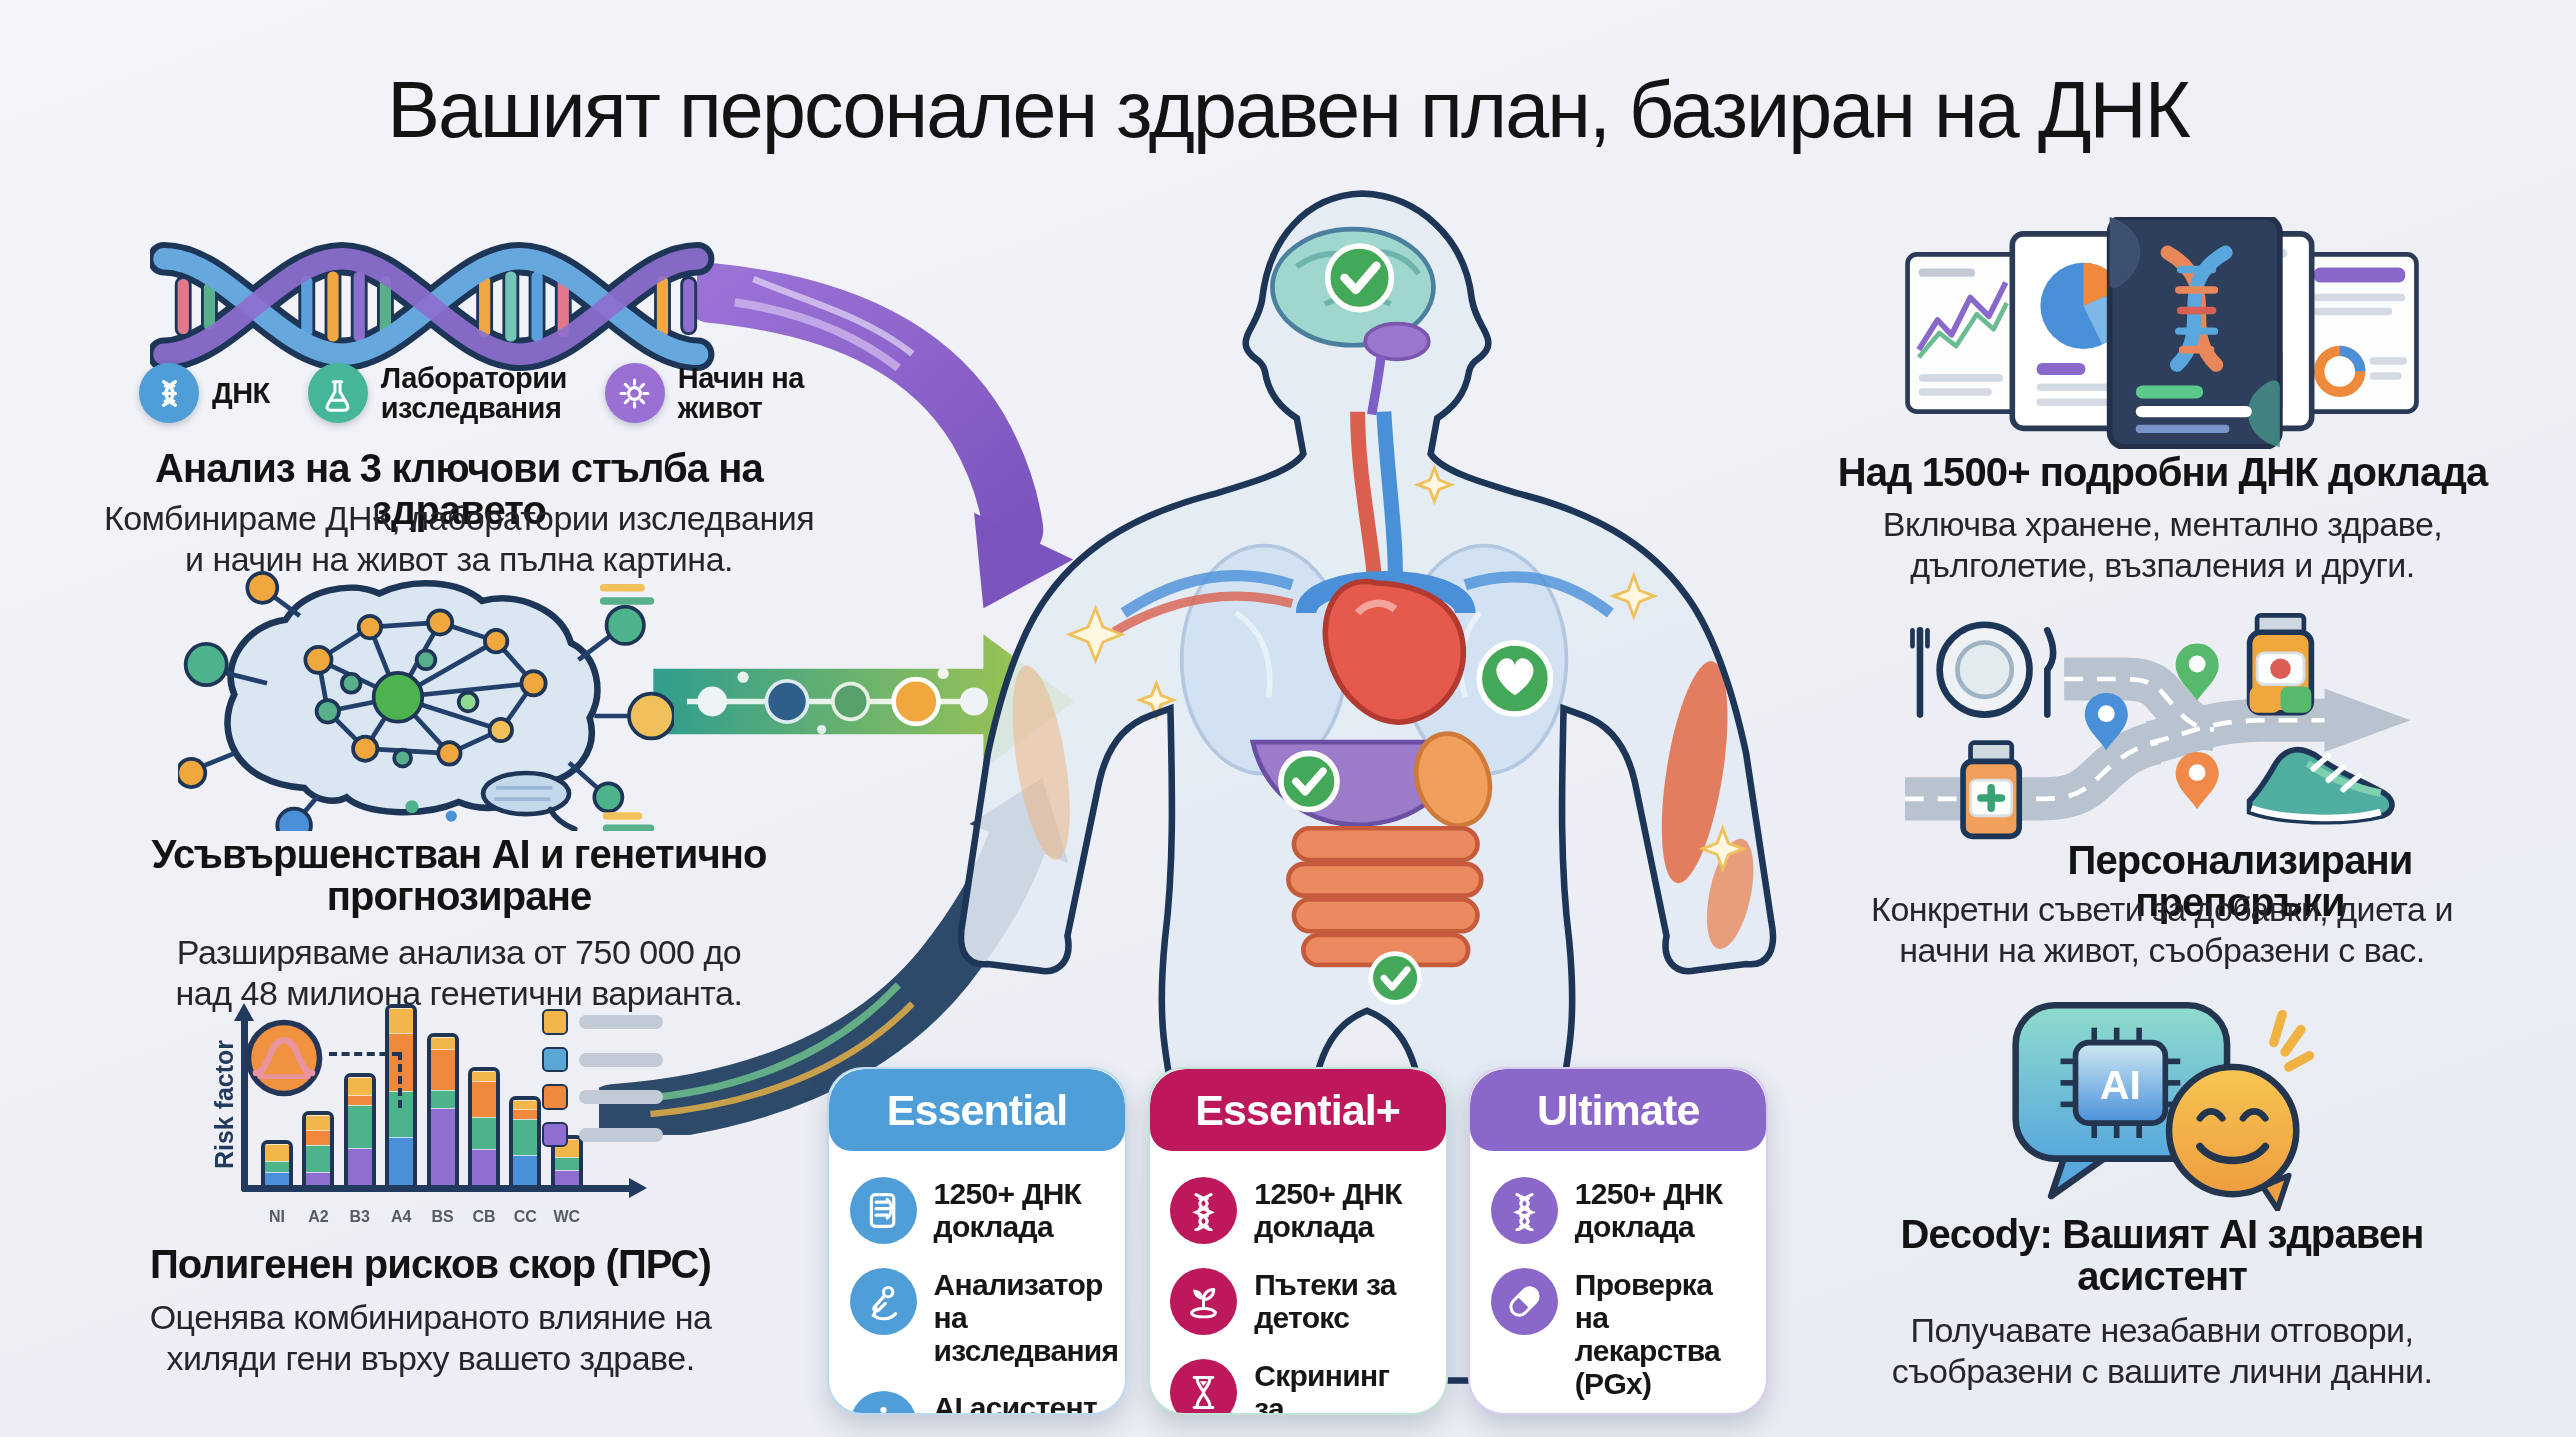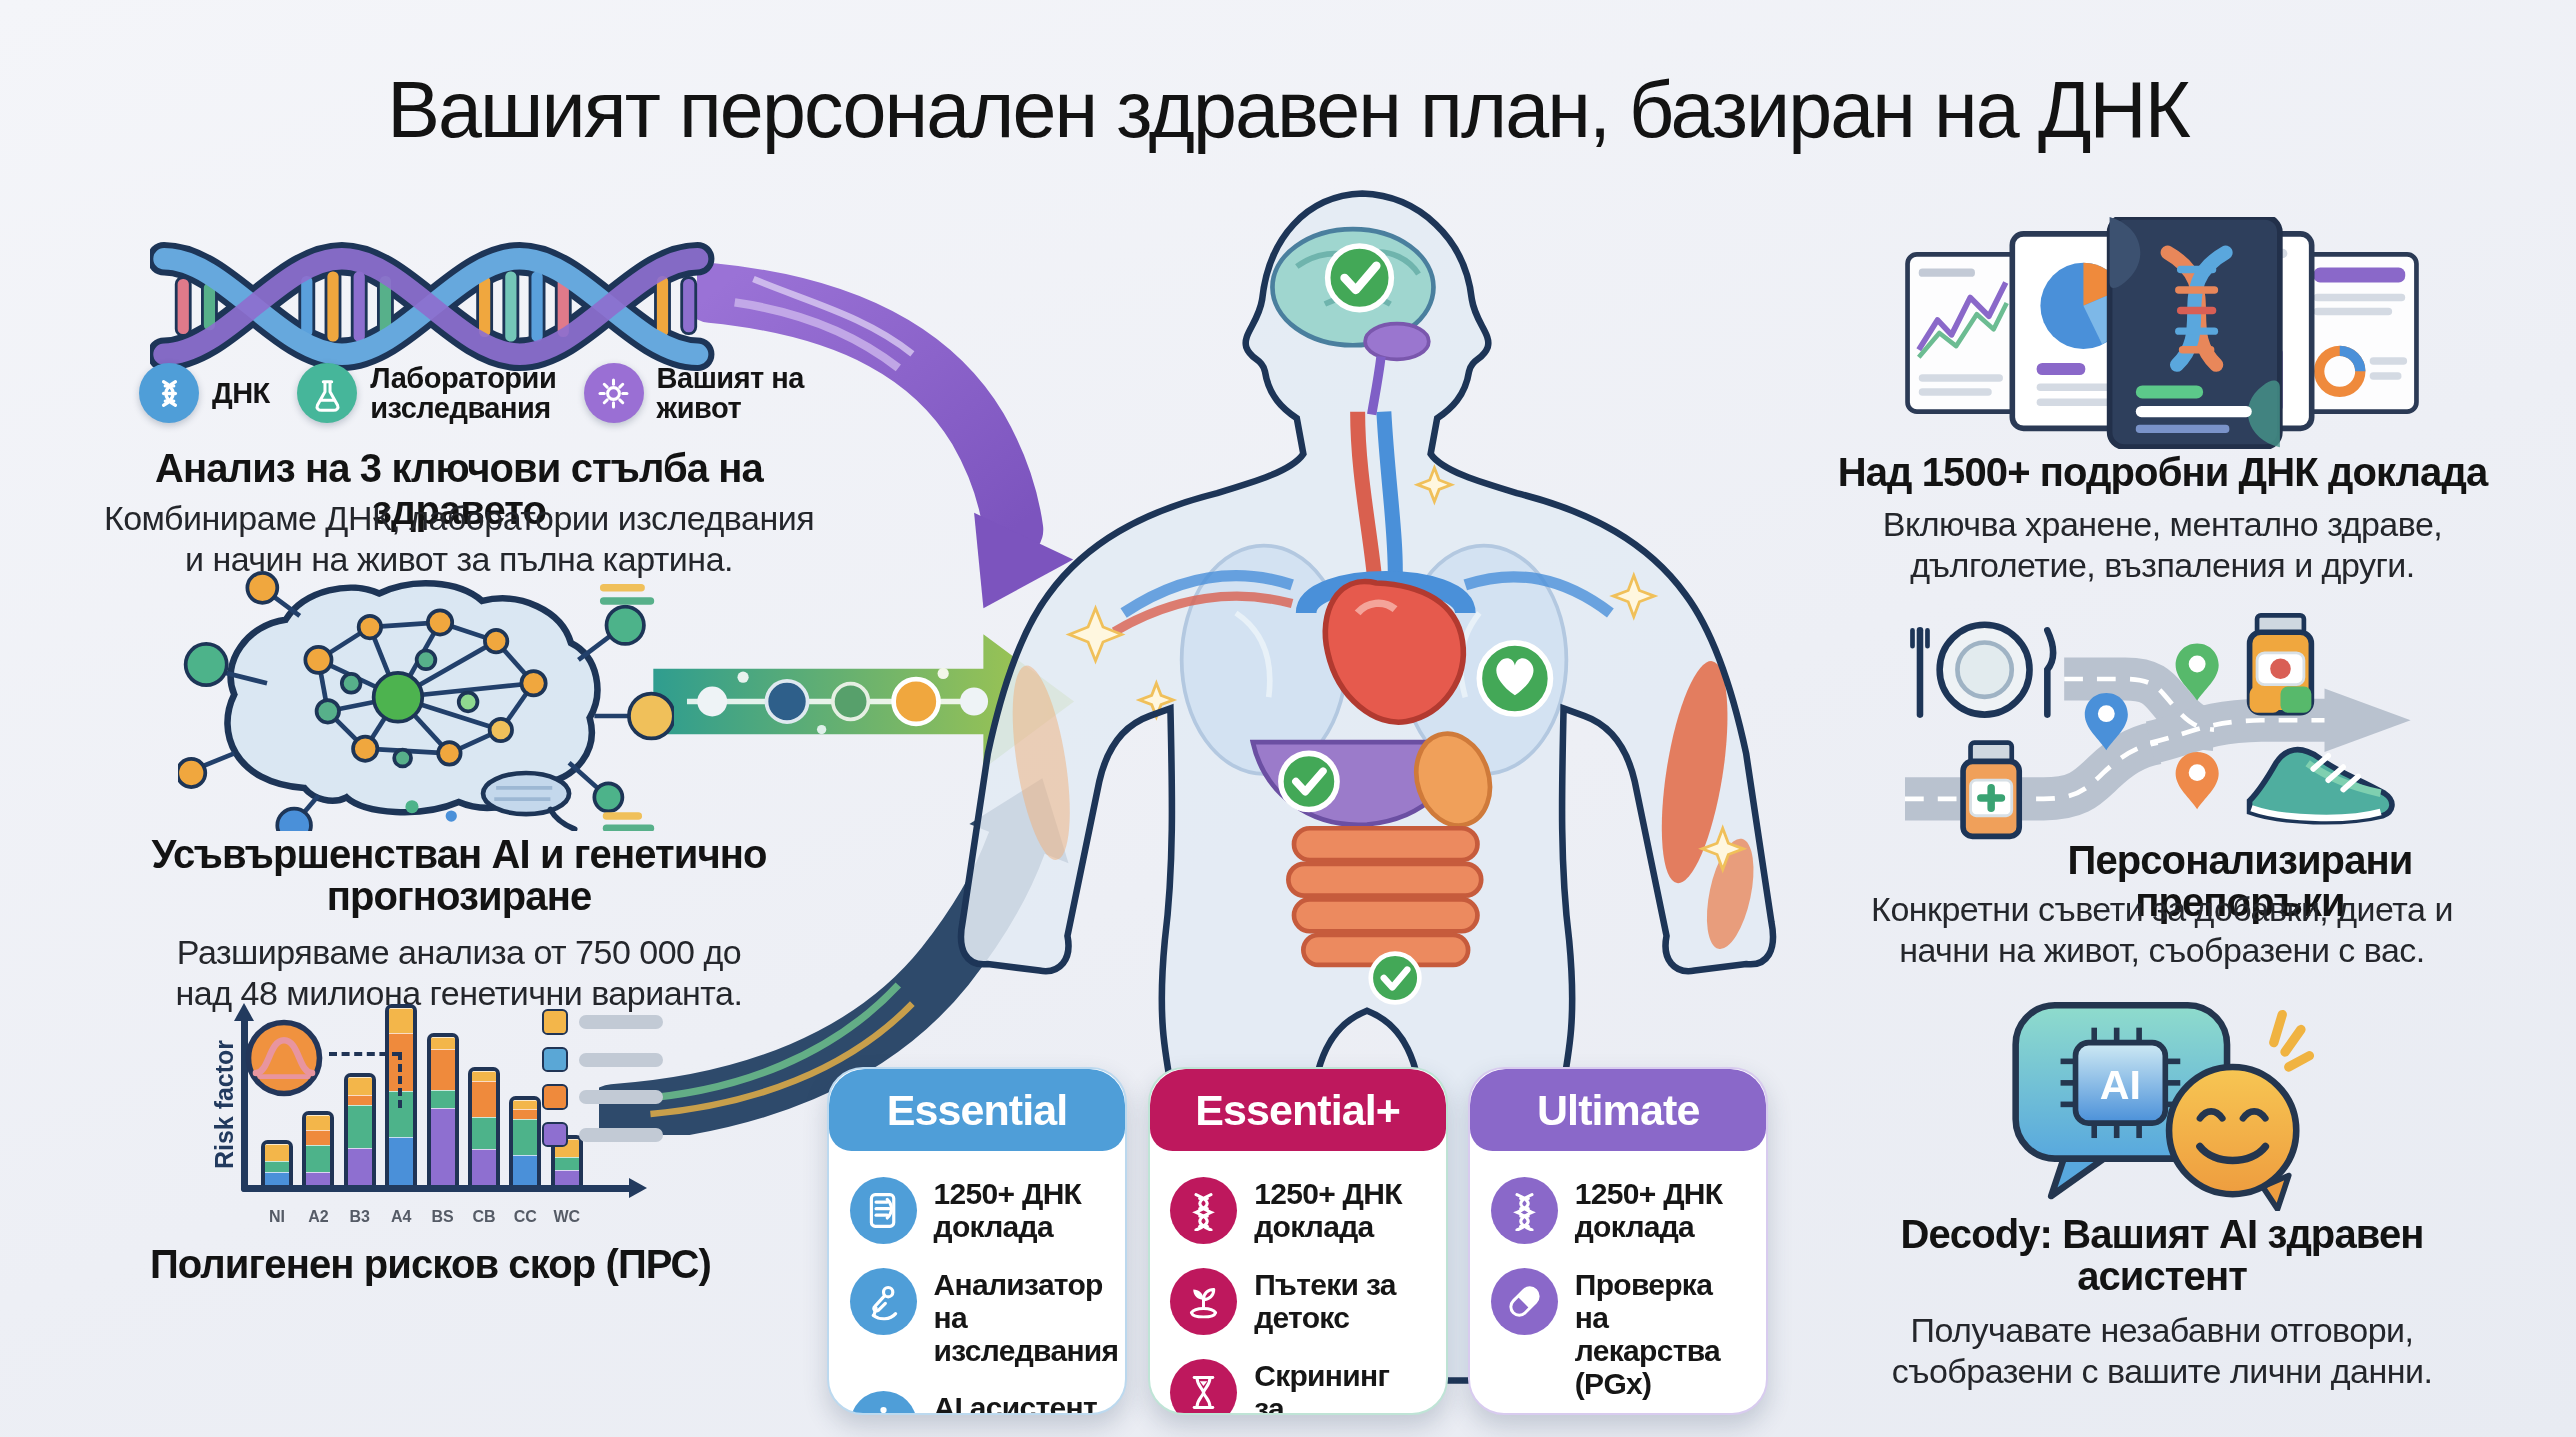--- a/index.html
+++ b/index.html
@@ -213,21 +213,21 @@
           <line x1="22" y1="6" x2="22" y2="11"></line>
             <line x1="22" y1="33" x2="22" y2="38"></line>
           <line x1="6" y1="22" x2="11" y2="22"></line>
             <line x1="33" y1="22" x2="38" y2="22"></line>
           <line x1="11" y1="11" x2="14.5" y2="14.5"></line>
             <line x1="29.5" y1="29.5" x2="33" y2="33"></line>
           <line x1="11" y1="33" x2="14.5" y2="29.5"></line>
             <line x1="29.5" y1="14.5" x2="33" y2="11"></line>
         </svg>
       </div>
-      <div class="pillar-label">Вашият на
+      <div class="pillar-label">Начин на
 живот</div>
     </div>
   </div>
 
   <div class="h h42" style="left:66px;top:447px;width:786px;">Анализ на 3 ключови стълба на здравето</div>
   <div class="p p36" style="left:75px;top:498px;width:768px;">Комбинираме ДНК, лаборатории изследвания
 и начин на живот за пълна картина.</div>
 
   <svg class="abs" style="left:178px;top:571px;" width="496" height="260" viewBox="0 0 530 278">
     <path d="M 135 232 C 60 227 40 172 60 132 C 45 97 75 57 115 52 C 135 20 185 10 215 24 C 250 7 300 10 325 32 C 365 22 410 42 420 77 C 450 92 455 132 440 157 C 450 192 425 222 390 227 C 370 252 330 260 300 247 C 260 264 200 260 180 242 C 165 250 145 244 135 232 Z" fill="#d7e5f2" fill-opacity="0.9" stroke="#1d3557" stroke-width="7"></path>
@@ -397,20 +397,22 @@
           <div class="lbar"></div>
         </div>
         <div class="lrow">
           <div class="lswatch" style="background: rgb(142, 111, 208);"></div>
           <div class="lbar"></div>
         </div>
       </div>
   </div>
 
   <div class="h h42" style="left:103px;top:1243px;width:655px;">Полигенен рисков скор (ПРС)</div>
+  <div class="p p36" style="left:103px;top:1297px;width:655px;">Оценява комбинираното влияние на
+хиляди гени върху вашето здраве.</div>
 
   <div class="plans">
 
     <div class="plan-card b-blue">
       <div class="plan-head c-blue">Essential</div>
       <div class="plan-body">
         <div class="plan-item">
           <div class="plan-icon c-blue">
             <svg width="41" height="41" viewBox="0 0 44 44" fill="none" stroke="#fff" stroke-width="3.4" stroke-linecap="round">
               <rect x="9" y="5" width="24" height="34" rx="4"></rect>

